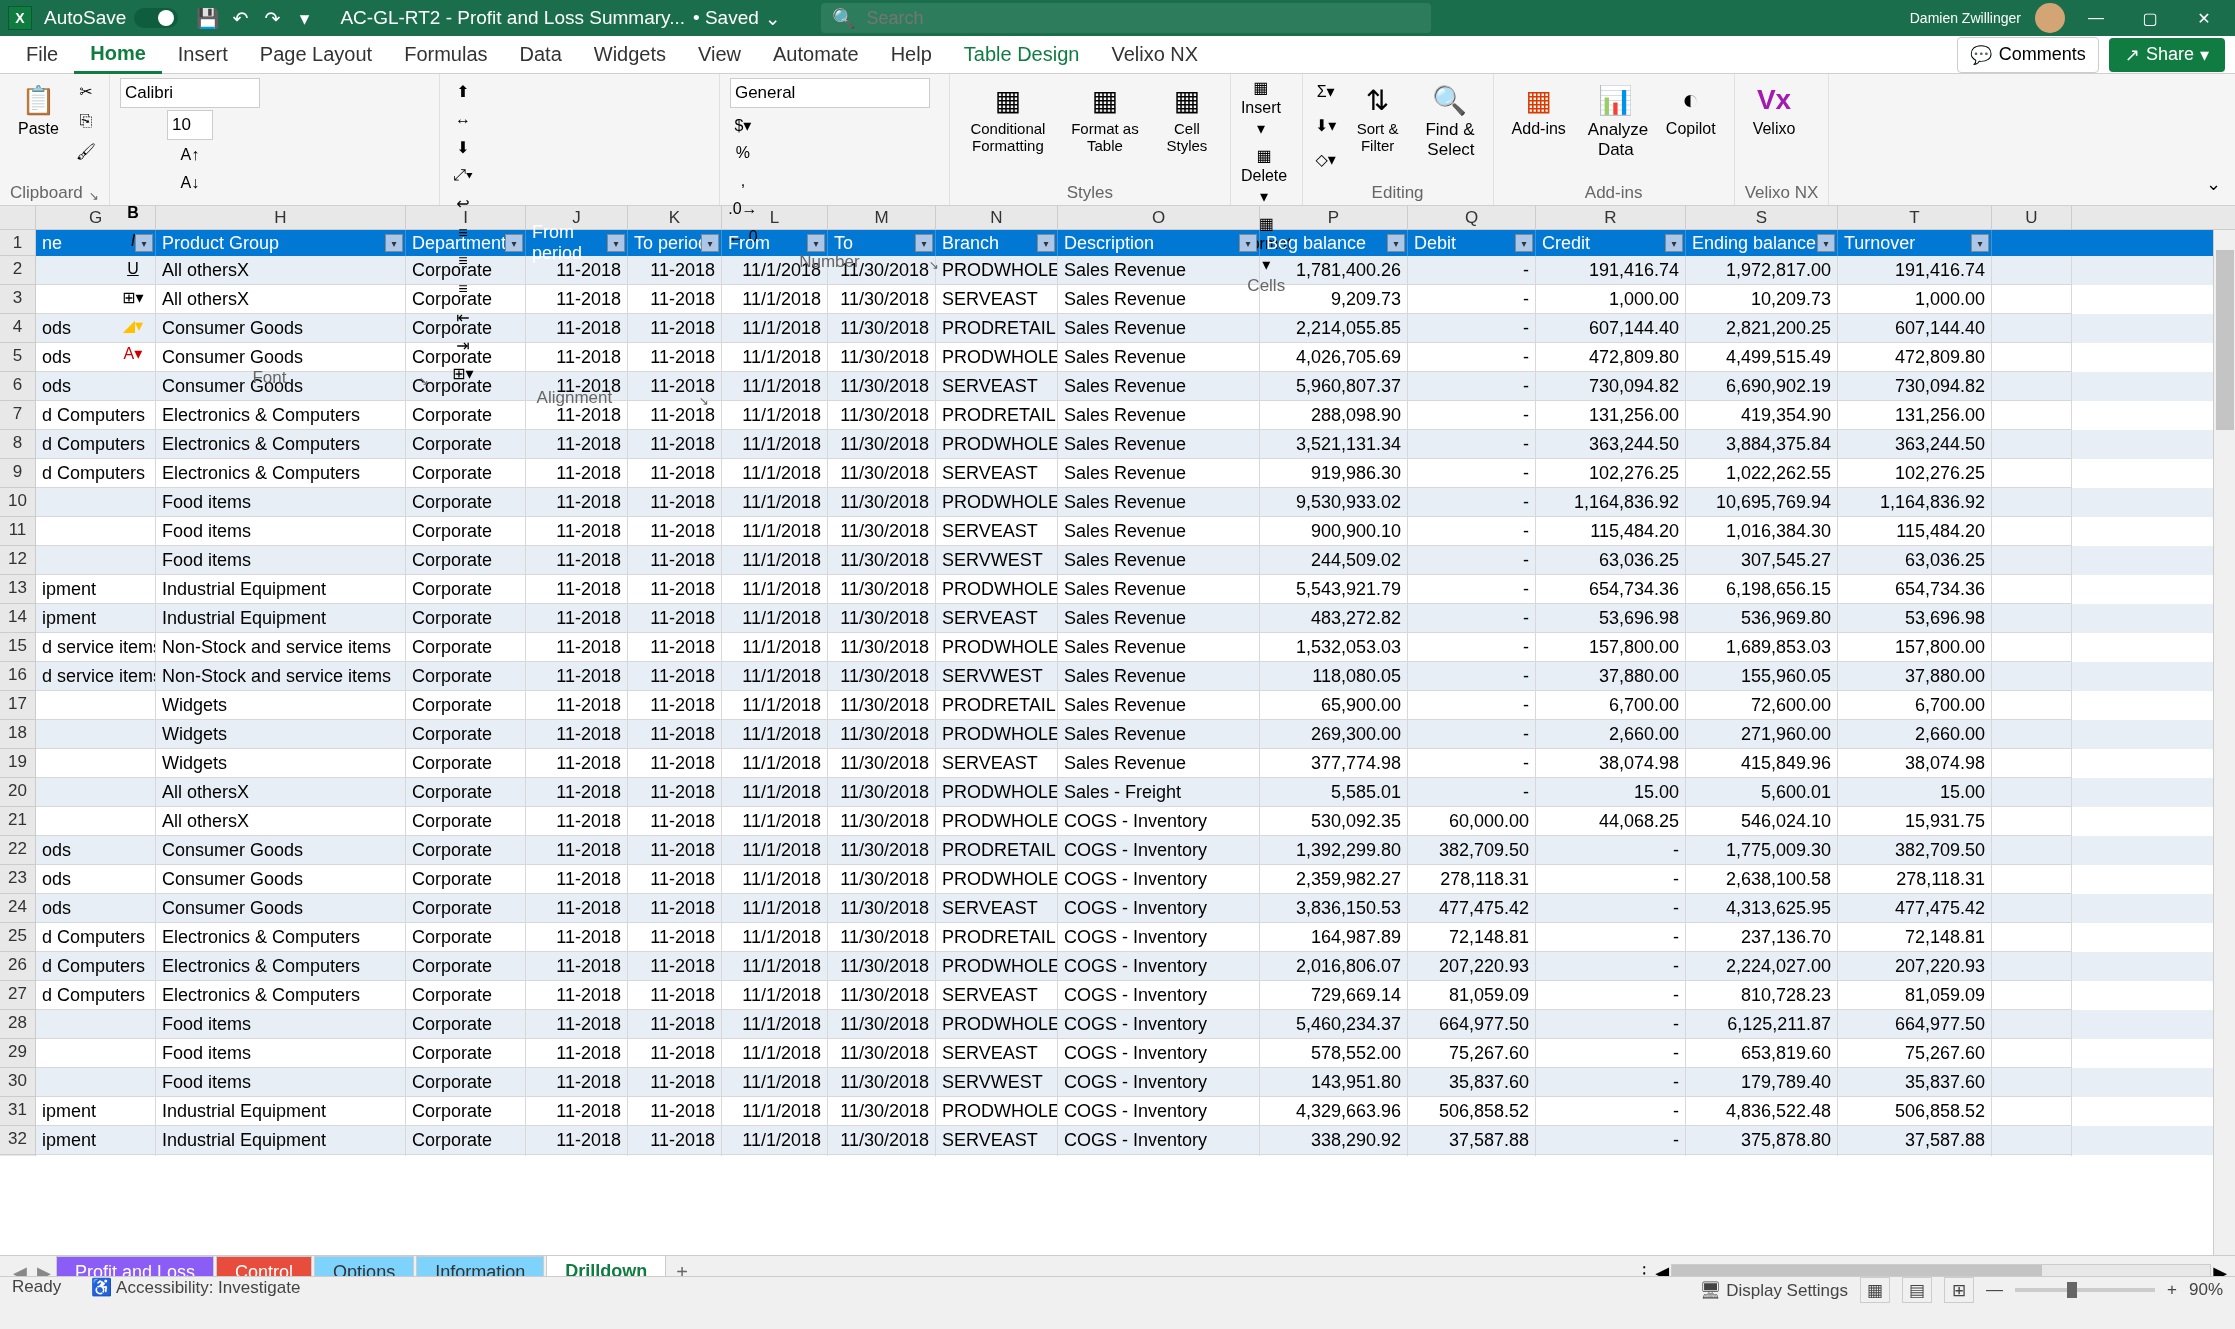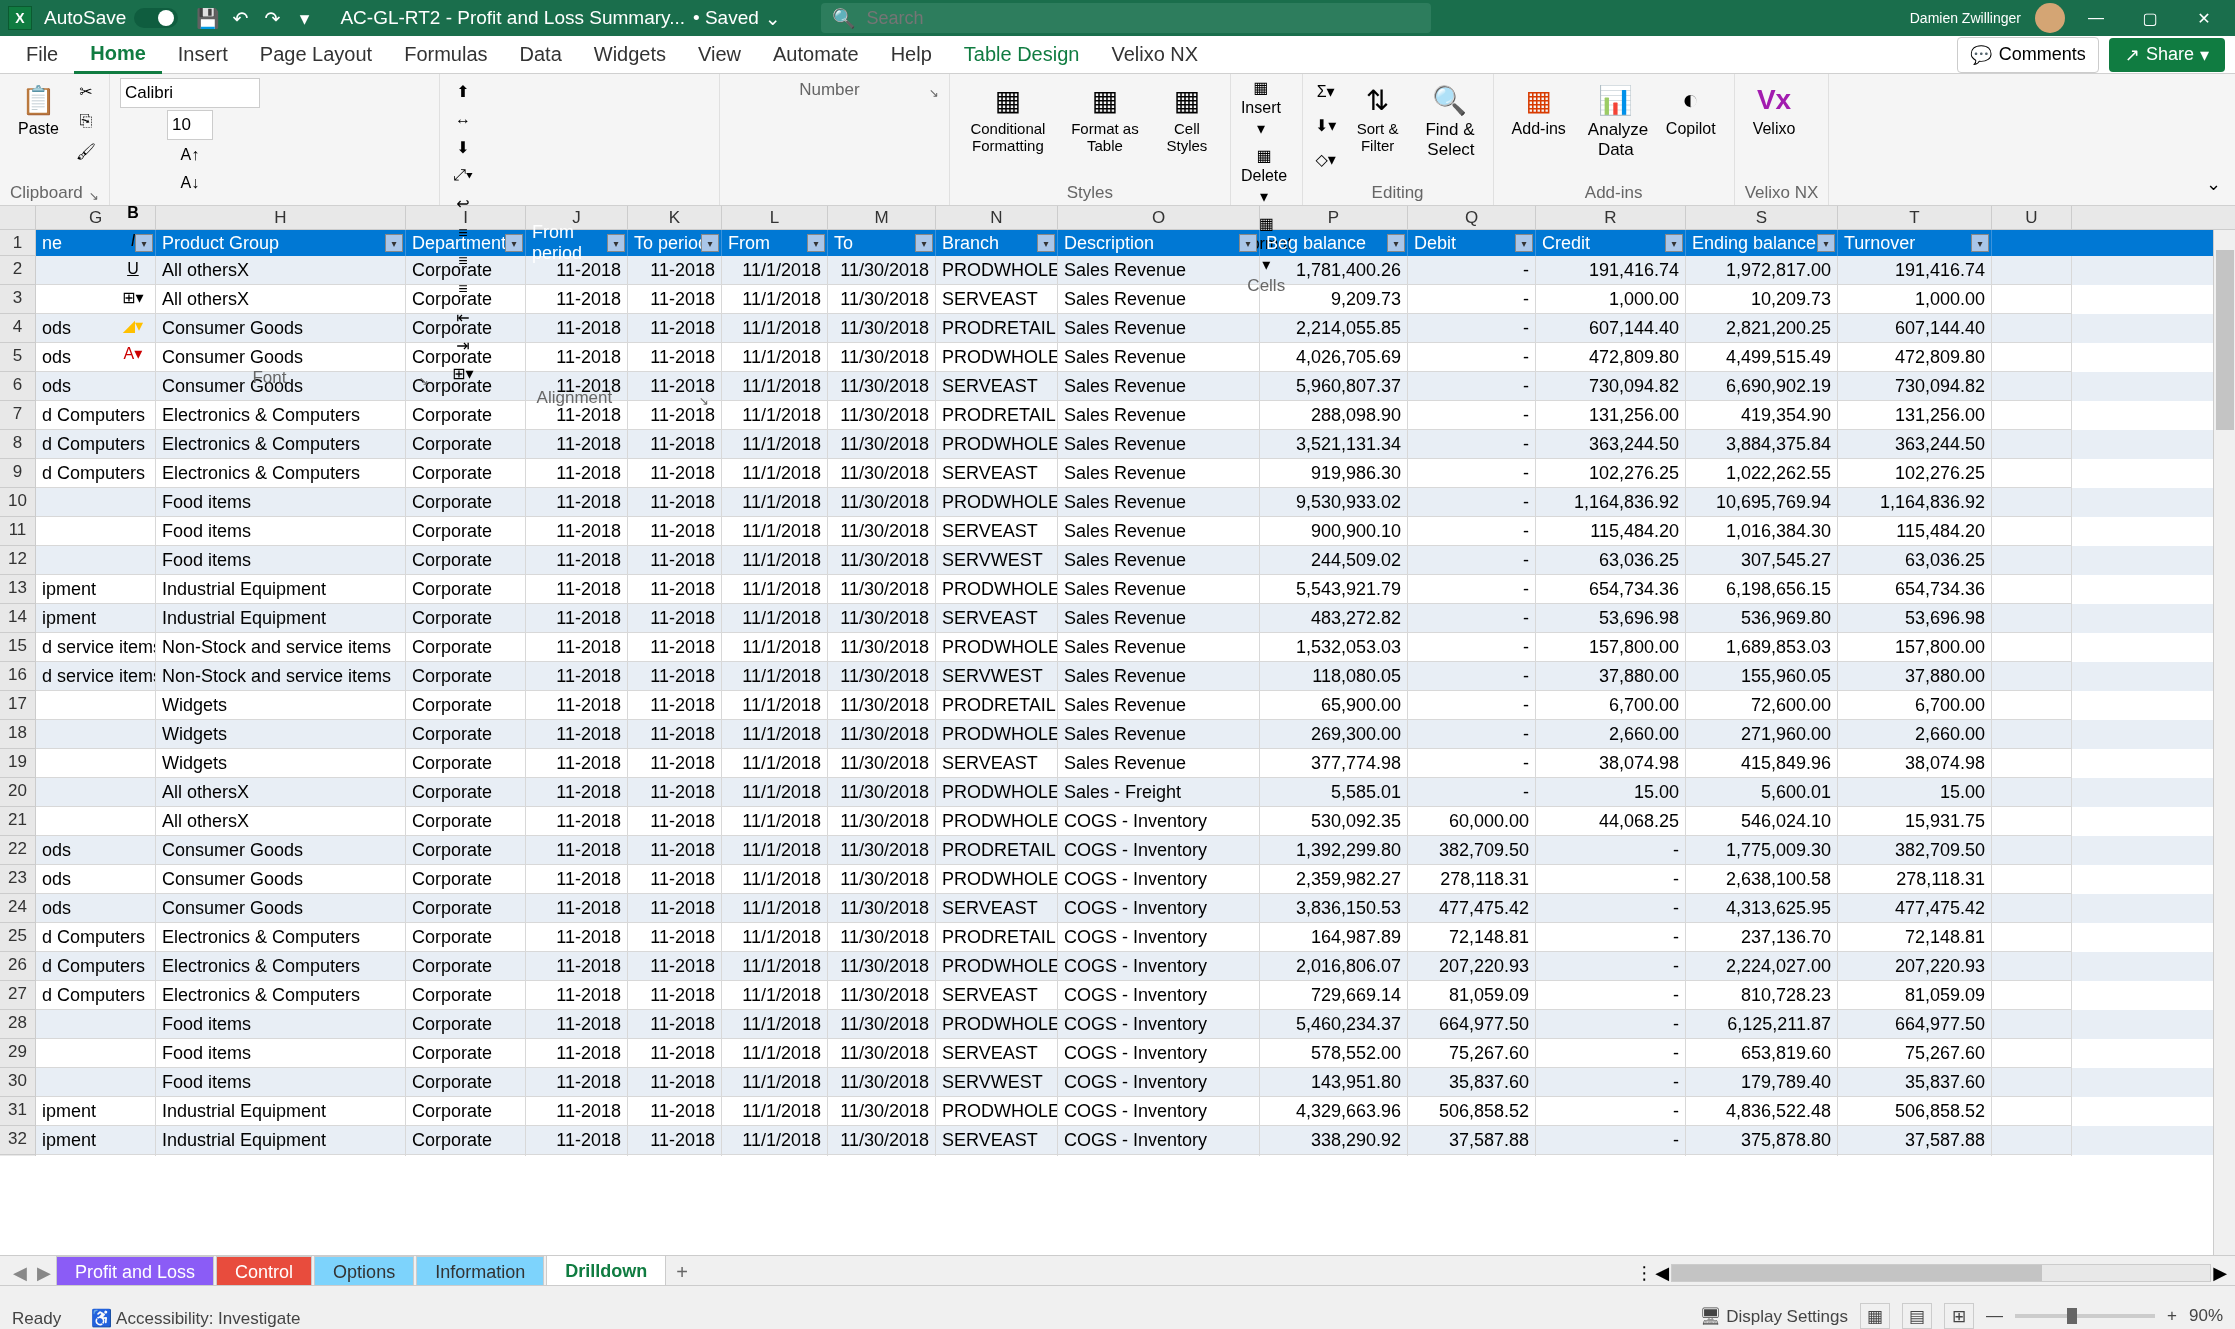--- a/index.html
+++ b/index.html
@@ -76,21 +76,21 @@
 .st-blue { background:#8b5cf6; color:#fff;}
 .st-red { background:#e84c3d; color:#fff;}
 .st-gray { background:#7dd3fc; color:#333;}
 .st-active { background:#fff; border-bottom:3px solid #107c41; color:#107c41; font-weight:600;}
 .add-sheet { width:28px; text-align:center; cursor:pointer; color:#666; font-size:20px;}
 .scroll-h { margin-left:auto; display:flex; align-items:center; gap:2px;}
 .scroll-track { width:540px; height:18px; background:#e8e8e8; border:1px solid #ccc; position:relative;}
 .scroll-thumb { position:absolute; left:0; width:370px; height:16px; background:#c4c4c4;}
 
 
-.status-bar { position:absolute; bottom:0; left:0; right:0; height:44px; background:#f0f0f0; border-top:1px solid #ccc; display:flex; align-items:flex-end; padding:0 12px; font-size:17px; color:#444;}
+.status-bar { position:absolute; bottom:0; left:0; right:0; height:53px; background:#f0f0f0; border-top:1px solid #ccc; display:flex; align-items:flex-start; padding:0 12px; font-size:17px; color:#444;}
 .status-right { margin-left:auto; display:flex; align-items:center; gap:12px;}
 .view-btn { width:30px; height:26px; border:1px solid #ccc; display:inline-flex; align-items:center; justify-content:center; cursor:pointer;}
 .zoom-slider { width:140px; height:4px; background:#ccc; position:relative;}
 .zoom-thumb { width:10px; height:16px; background:#666; position:absolute; top:-6px; left:52px;}
 
 .vscroll { position:absolute; right:0; top:230px; width:22px; bottom:74px; background:#f0f0f0; border-left:1px solid #ccc;}
 .vscroll-thumb { width:18px; height:180px; background:#c4c4c4; margin:20px auto 0;}
 </style>
 </head>
 <body>
@@ -210,20 +210,30 @@
       </div>
     </div>
     <div style="display:flex;justify-content:space-between;">
       <span></span>
       <span class="ribbon-group-label">Alignment</span>
       <span class="dialog-launcher">↘</span>
     </div>
   </div>
 
   <div class="ribbon-group" style="width:230px">
+    <div class="ribbon-group-content col">
+      <input class="num-select" value="General" style="">
+      <div class="row">
+        <span class="small-btn">$▾</span>
+        <span class="small-btn">%</span>
+        <span class="small-btn">,</span>
+        <span class="small-btn">.0→</span>
+        <span class="small-btn">←.0</span>
+      </div>
+    </div>
     <div style="display:flex;justify-content:space-between;">
       <span></span>
       <span class="ribbon-group-label">Number</span>
       <span class="dialog-launcher">↘</span>
     </div>
   </div>
 
   <div class="ribbon-group">
     <div class="ribbon-group-content">
       <div class="big-btn">

